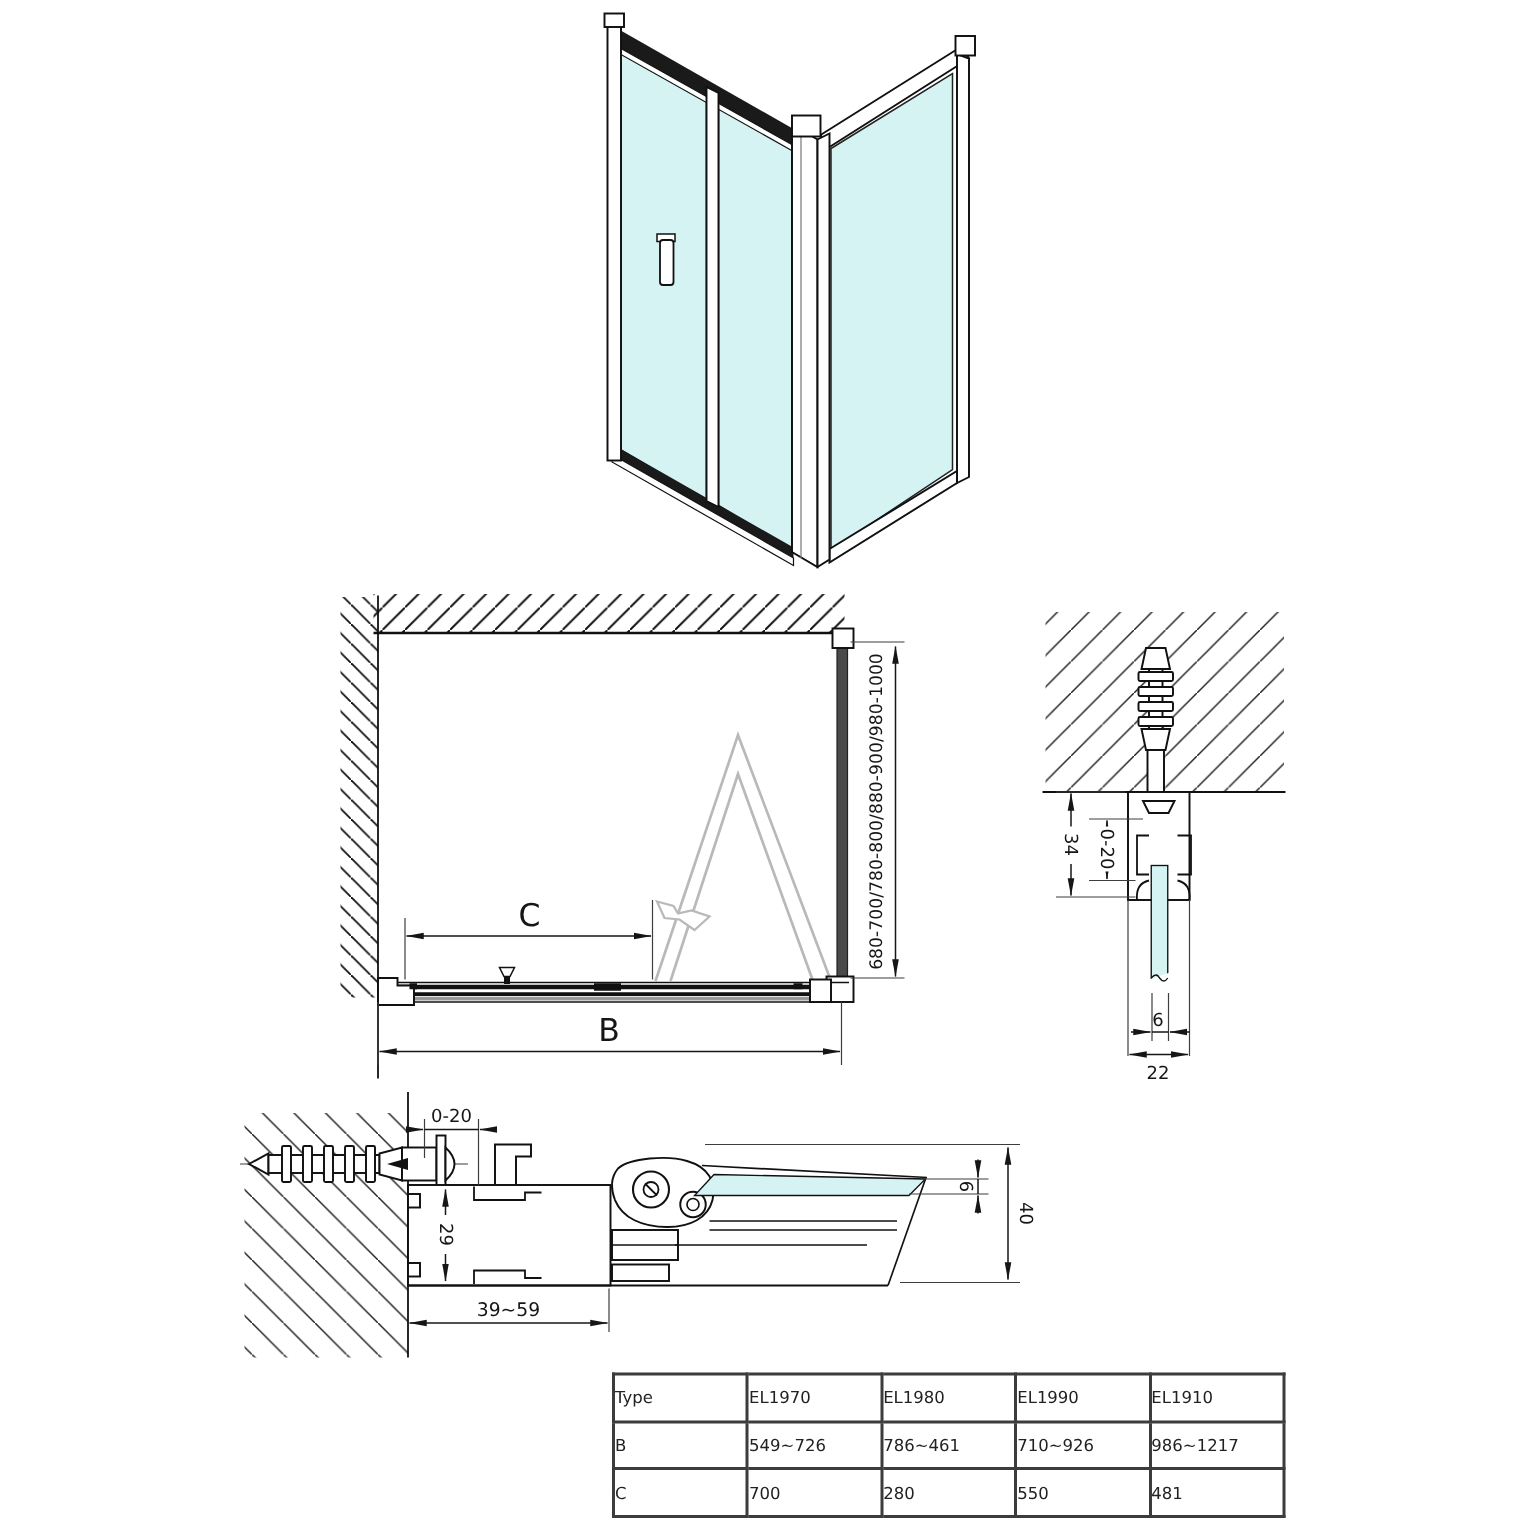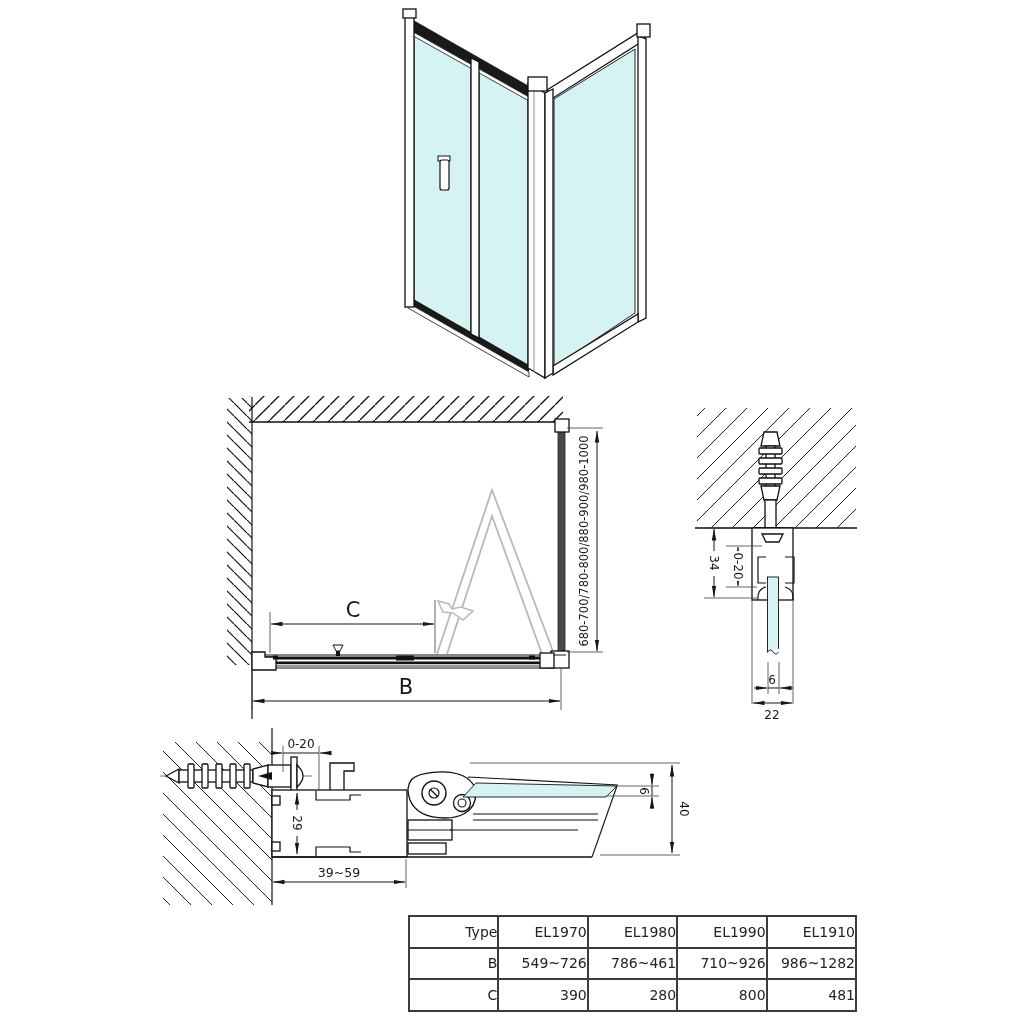--- a/index.html
+++ b/index.html
@@ -7,22 +7,22 @@
          font-family:"DejaVu Sans",sans-serif;}
   #stage svg{position:absolute;left:0;top:0;}
   svg text{fill:#161616;font-family:"DejaVu Sans",sans-serif;}
   .dim{stroke:#161616;stroke-width:1;fill:none;}
   .ext{stroke:#3d3d3d;stroke-width:0.8;fill:none;}
   .ol{stroke:#111;stroke-width:1.3;fill:#fff;}
   .oln{stroke:#111;stroke-width:1.2;fill:none;}
   .thin{stroke:#111;stroke-width:0.9;fill:none;}
   #spec-table{position:absolute;left:408px;top:915px;width:449px;height:97px;
      border-collapse:collapse;table-layout:fixed;}
-  #spec-table td{border:2px solid #3c3c3c;text-align:right;vertical-align:middle;
-     font-size:14px;color:#222;background:#fff;padding:0;}
+  #spec-table td{border:2px solid #3c3c3c;text-align:left;vertical-align:middle;
+     font-size:11px;color:#222;background:#fff;padding:0;}
 </style>
 </head>
 <body>
 
 <div id="stage">
 <svg width="1024" height="1024" viewBox="0 0 1024 1024">
   <defs>
     <marker id="ar" viewBox="0 0 12 6" refX="11.5" refY="3" markerWidth="12" markerHeight="6" markerUnits="userSpaceOnUse" orient="auto-start-reverse">
       <path d="M0,0.8 L12,3 L0,5.2 z" fill="#161616"></path>
     </marker>
@@ -244,24 +244,24 @@
       <td>EL1970</td>
       <td>EL1980</td>
       <td>EL1990</td>
       <td>EL1910</td>
     </tr>
     <tr>
       <td>B</td>
       <td>549~726</td>
       <td>786~461</td>
       <td>710~926</td>
-      <td>986~1282</td>
+      <td>986~1217</td>
     </tr>
     <tr>
       <td>C</td>
-      <td>390</td>
+      <td>700</td>
       <td>280</td>
-      <td>800</td>
+      <td>550</td>
       <td>481</td>
     </tr>
   </tbody>
 </table>
 </div>
 
 </body></html>

